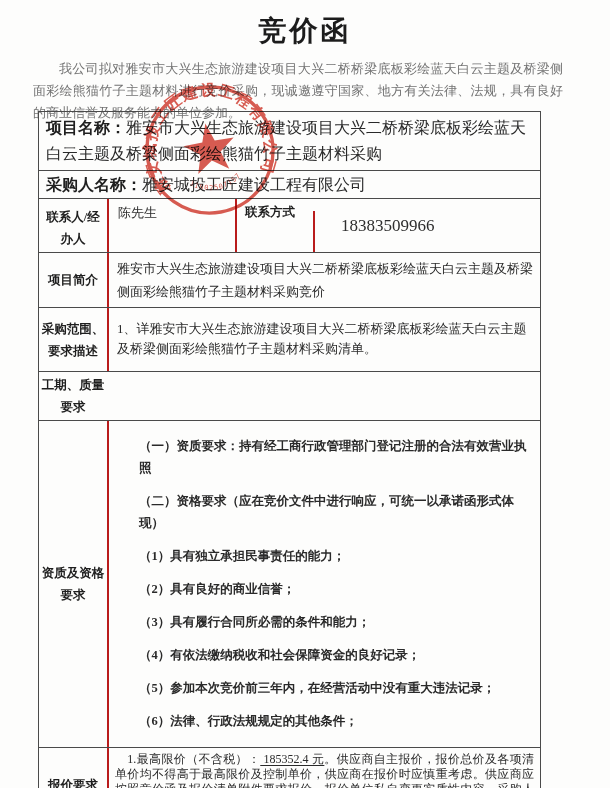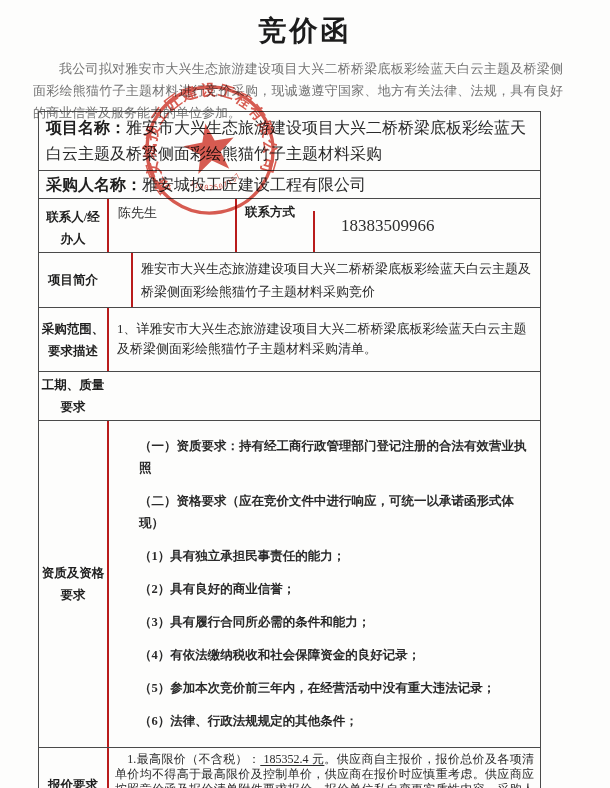--- a/index.html
+++ b/index.html
@@ -55,21 +55,21 @@
   .prewrap { white-space:pre-wrap; }
   .r1 { min-height:56px; }
   .r2 { min-height:28px; }
   .r2 .fullcell { display:flex; align-items:center; line-height:20px; }
   .r3 { min-height:47px; }
   .r3 .td { padding-top:5px; }
   .r3 .lblcell { align-items:flex-start; padding-top:7px; }
   .c-contact-val { width:128px; flex:0 0 128px; font-size:13px; padding:7px 6px 0 9px; }
   .c-phone-lbl { width:78px; flex:0 0 78px; font-weight:bold; font-size:12.5px; padding:7px 4px 0 8px; color:#1f1f1f; }
   .c-phone-val { flex:1; font-size:17px; padding:7px 4px 0 26px; font-family:"Liberation Serif","DejaVu Serif",serif;margin-top:12px; }
-  .r4 { min-height:50px;gap:24px; }
+  .r4 { min-height:50px; }
   .r4 .valcell { display:flex; align-items:center; line-height:23px; }
   .r5 { min-height:64px; }
   .r5 .valcell { padding-top:11px; line-height:20px; }
   .r6 { min-height:45px; }
   .r6 .valcell { padding-top:4px; line-height:18px; font-size:12.5px; }
   .r7 { min-height:245px; }
   .r7 .valcell { padding:14px 4px 4px 30px; }
   .qitem { font-size:12.5px; line-height:22px; margin-bottom:11px;font-weight:bold; }
   .r8 { min-height:37px; }
   .r8 .valcell { padding-top:3px; line-height:16px; font-size:12.5px; }

